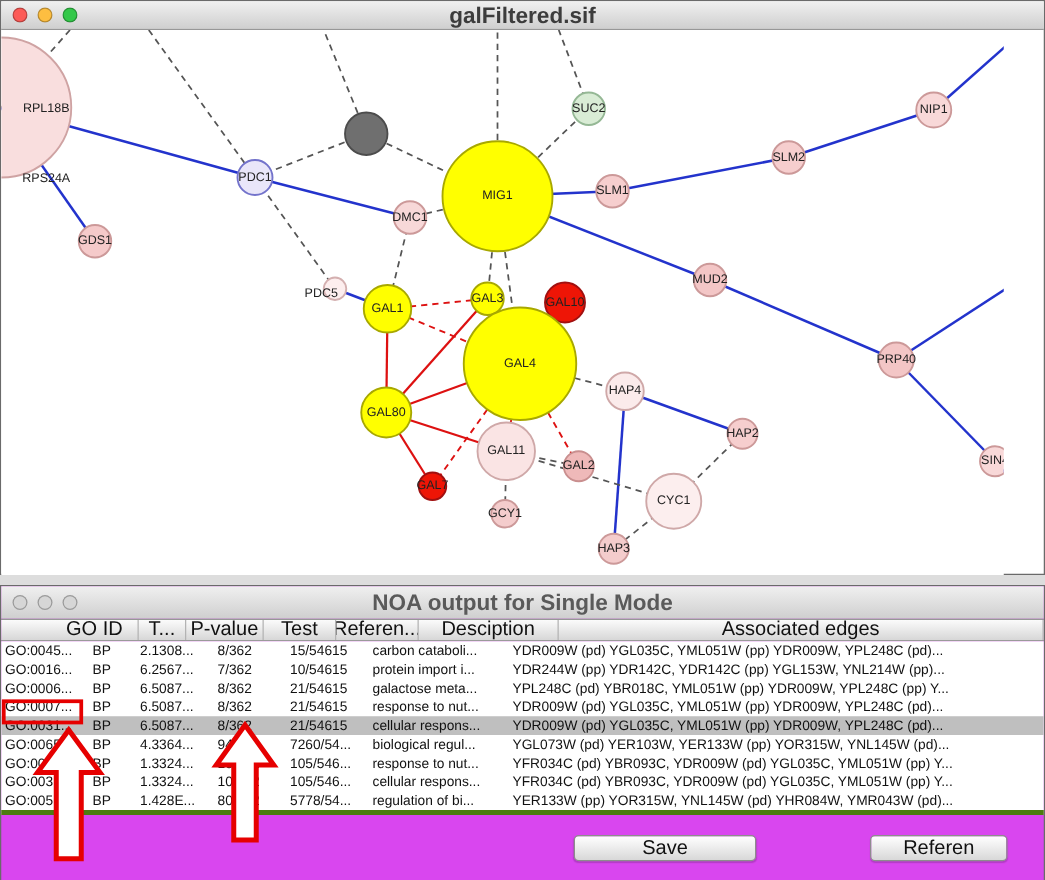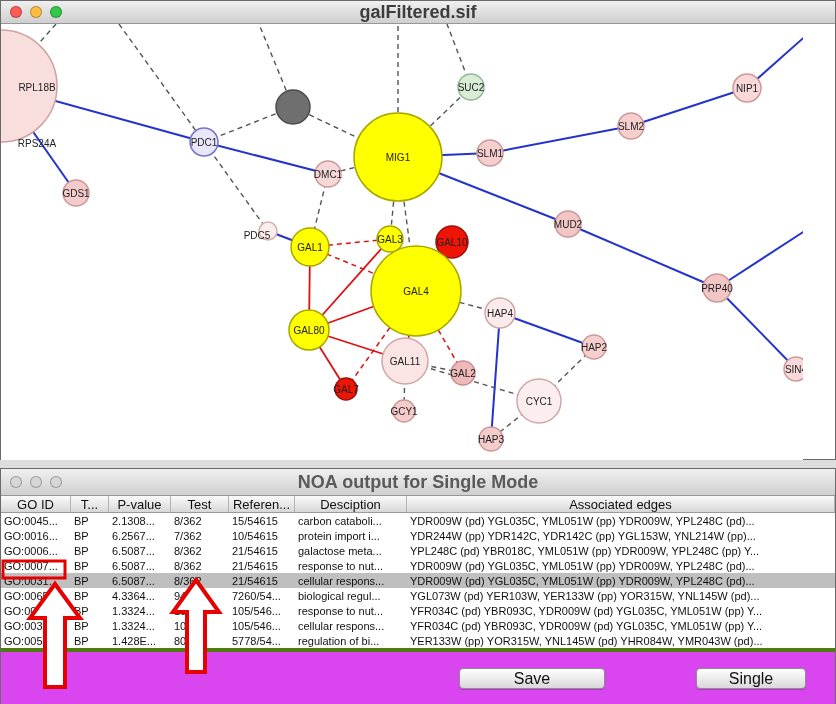--- a/index.html
+++ b/index.html
@@ -25,23 +25,24 @@
   .light{width:12px;height:12px;border-radius:50%;box-sizing:border-box;border:1px solid rgba(0,0,0,0.28);}
   .light.red{background:#fc5b57}.light.yellow{background:#fdbe41}.light.green{background:#34c84a}
   .light.inactive{background:#d6d6d6}
 
   .canvas{position:relative;width:802px;height:436px;background:#ffffff;overflow:hidden;}
   .canvas svg{display:block}
   .node-label{font-family:"Liberation Sans",sans-serif;font-size:10px;fill:#222222;}
 
   .grid7{display:grid;grid-template-columns:70px 38px 62px 58px 66px 112px auto;}
   #noa-header{
-    height:16px;font-size:13px;color:#111;
+    height:16px;font-size:16px;color:#111;
     background:linear-gradient(#fbfbfb,#d7d7d7);
     border-bottom:1px solid #9a9a9a;
+    padding-left:40px;
   }
   #noa-header .th{
     border-right:1px solid #b3b3b3;
     display:flex;align-items:center;justify-content:center;
     overflow:hidden;white-space:nowrap;
   }
   #noa-rows{background:#ffffff;height:135px;overflow:hidden;border-bottom:4px solid #4d7c0f;}
   .row{height:15px;font-size:11px;}
   .row.selected{background:#bfbfbf;}
   .cell{
@@ -276,20 +277,20 @@
         <div class="cell">GO:0051...</div>
         <div class="cell">BP</div>
         <div class="cell">1.428E...</div>
         <div class="cell">80/362</div>
         <div class="cell">5778/54...</div>
         <div class="cell">regulation of bi...</div>
         <div class="cell">YER133W (pp) YOR315W, YNL145W (pd) YHR084W, YMR043W (pd)...</div>
       </div>
     </div>
   <button class="btn" id="save-btn">Save</button>
-  <button class="btn" id="cancel-btn">Single</button>
+  <button class="btn" id="cancel-btn">Referen</button>
 </div>
 
 <svg id="overlay-svg" width="836" height="704" viewBox="0 0 836 704">
     <rect x="3" y="561" width="62" height="17" fill="none" stroke="#e60000" stroke-width="3"></rect>
     <polygon points="55,584 80,618 65,618 65,687 45,687 45,618 30,618" fill="#ffffff" stroke="#e60000" stroke-width="4" stroke-linejoin="miter"></polygon>
     <polygon points="196,580 219,612 205,612 205,672 187,672 187,612 173,612" fill="#ffffff" stroke="#e60000" stroke-width="4" stroke-linejoin="miter"></polygon>
   </svg>
 
 </body></html>

